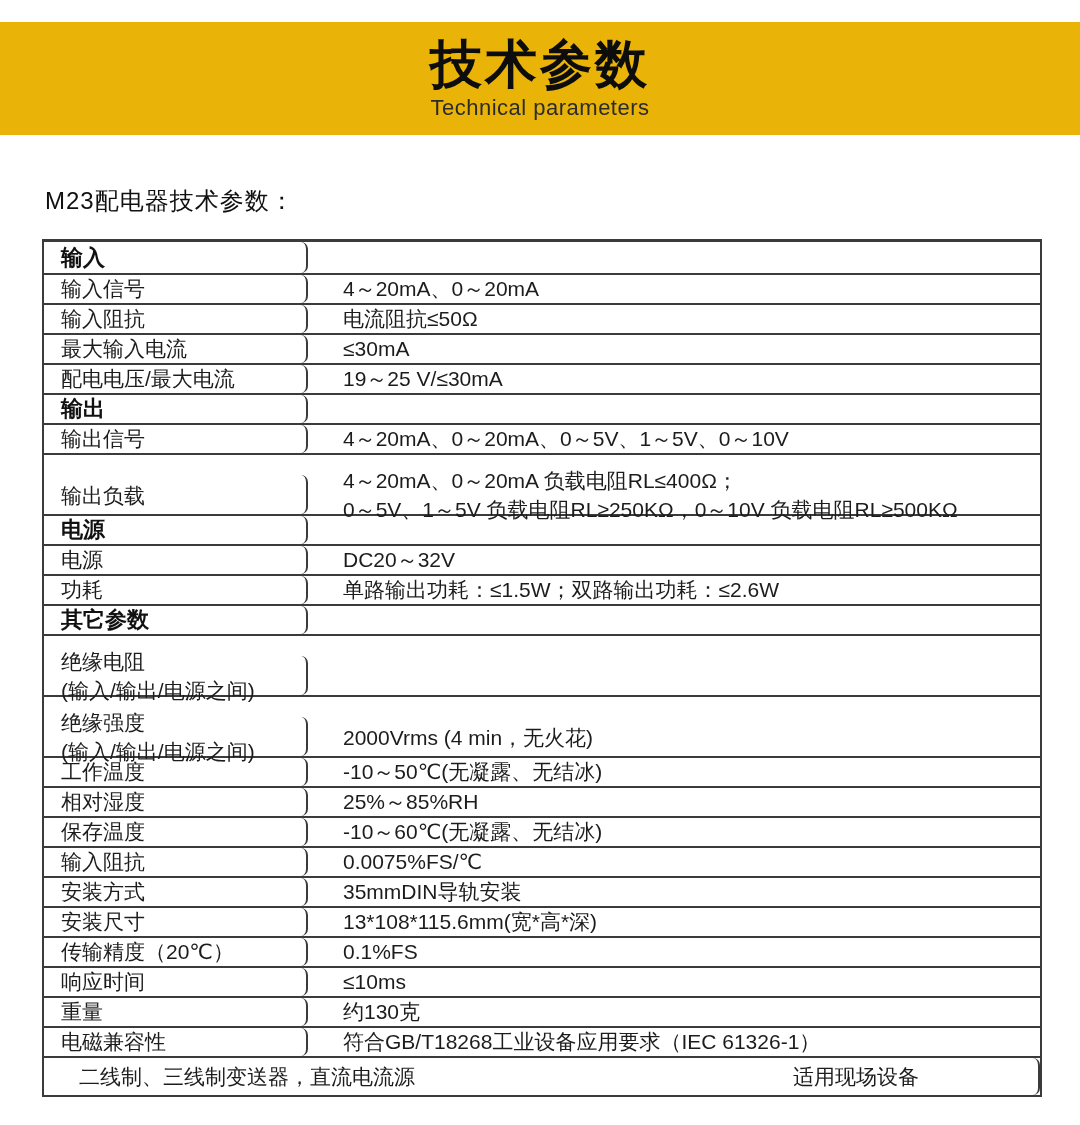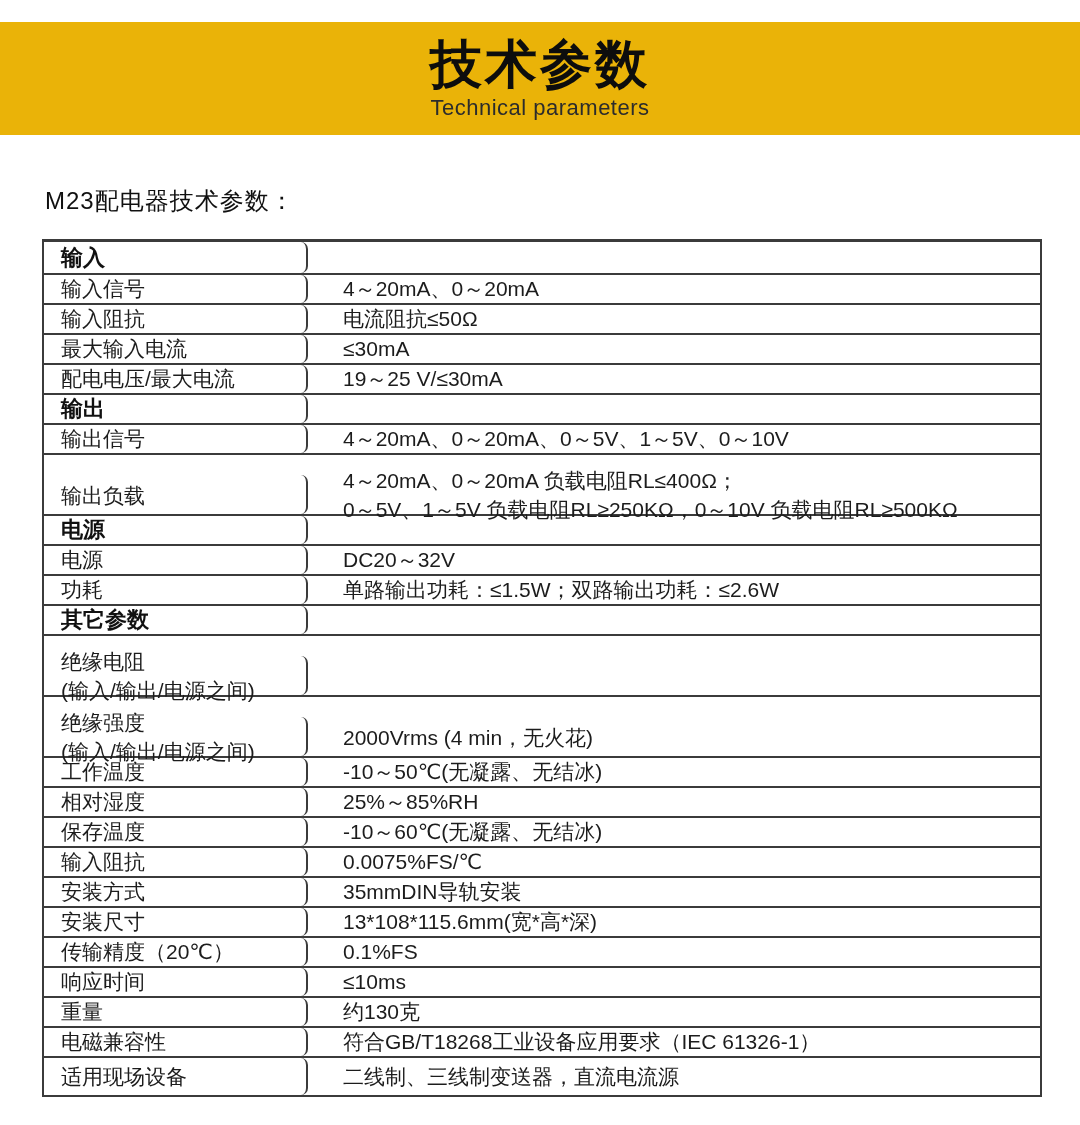--- a/index.html
+++ b/index.html
@@ -304,21 +304,21 @@
   <div class="tr">
     <div class="td label">
         <span class="ln">电磁兼容性</span>
       </div>
     <div class="td value">
         <span class="ln">符合GB/T18268工业设备应用要求（IEC 61326-1）</span>
       </div>
   </div>
 
   <div class="tr last">
+    <div class="td value">
+        <span class="ln">二线制、三线制变送器，直流电流源</span>
+      </div>
     <div class="td label">
         <span class="ln">适用现场设备</span>
       </div>
-    <div class="td value">
-        <span class="ln">二线制、三线制变送器，直流电流源</span>
-      </div>
   </div>
 
 </div>
 
 </body></html>

